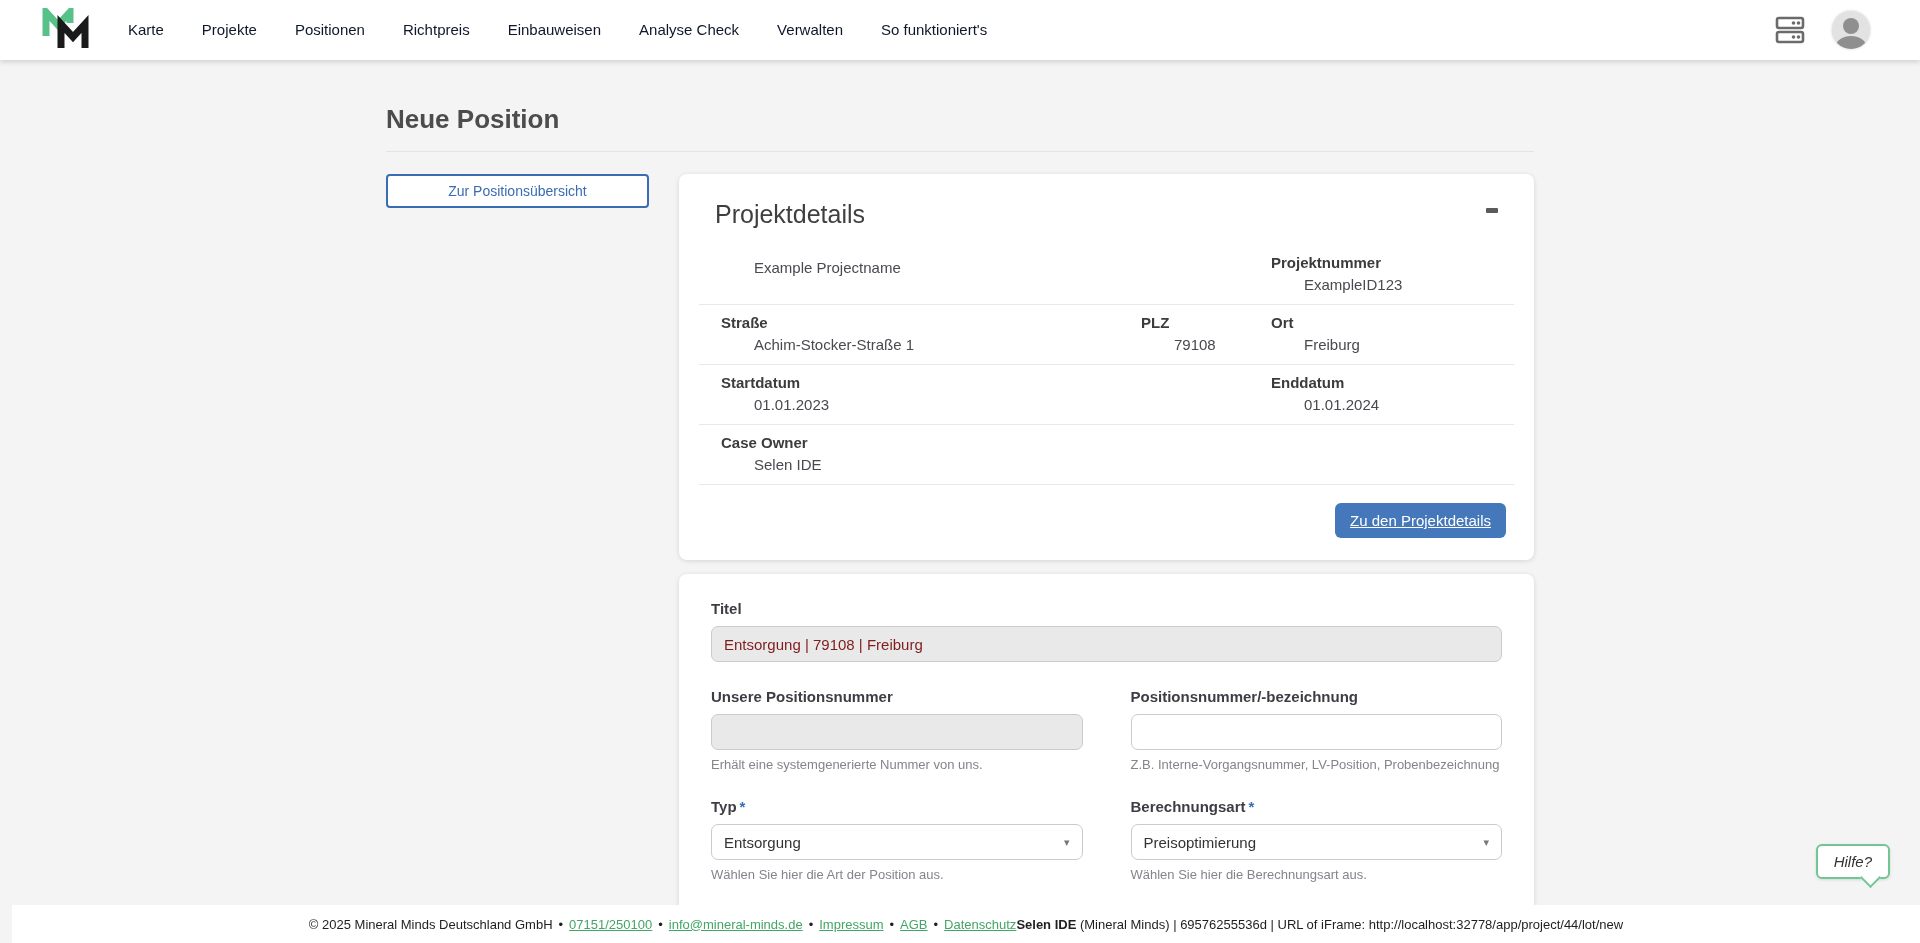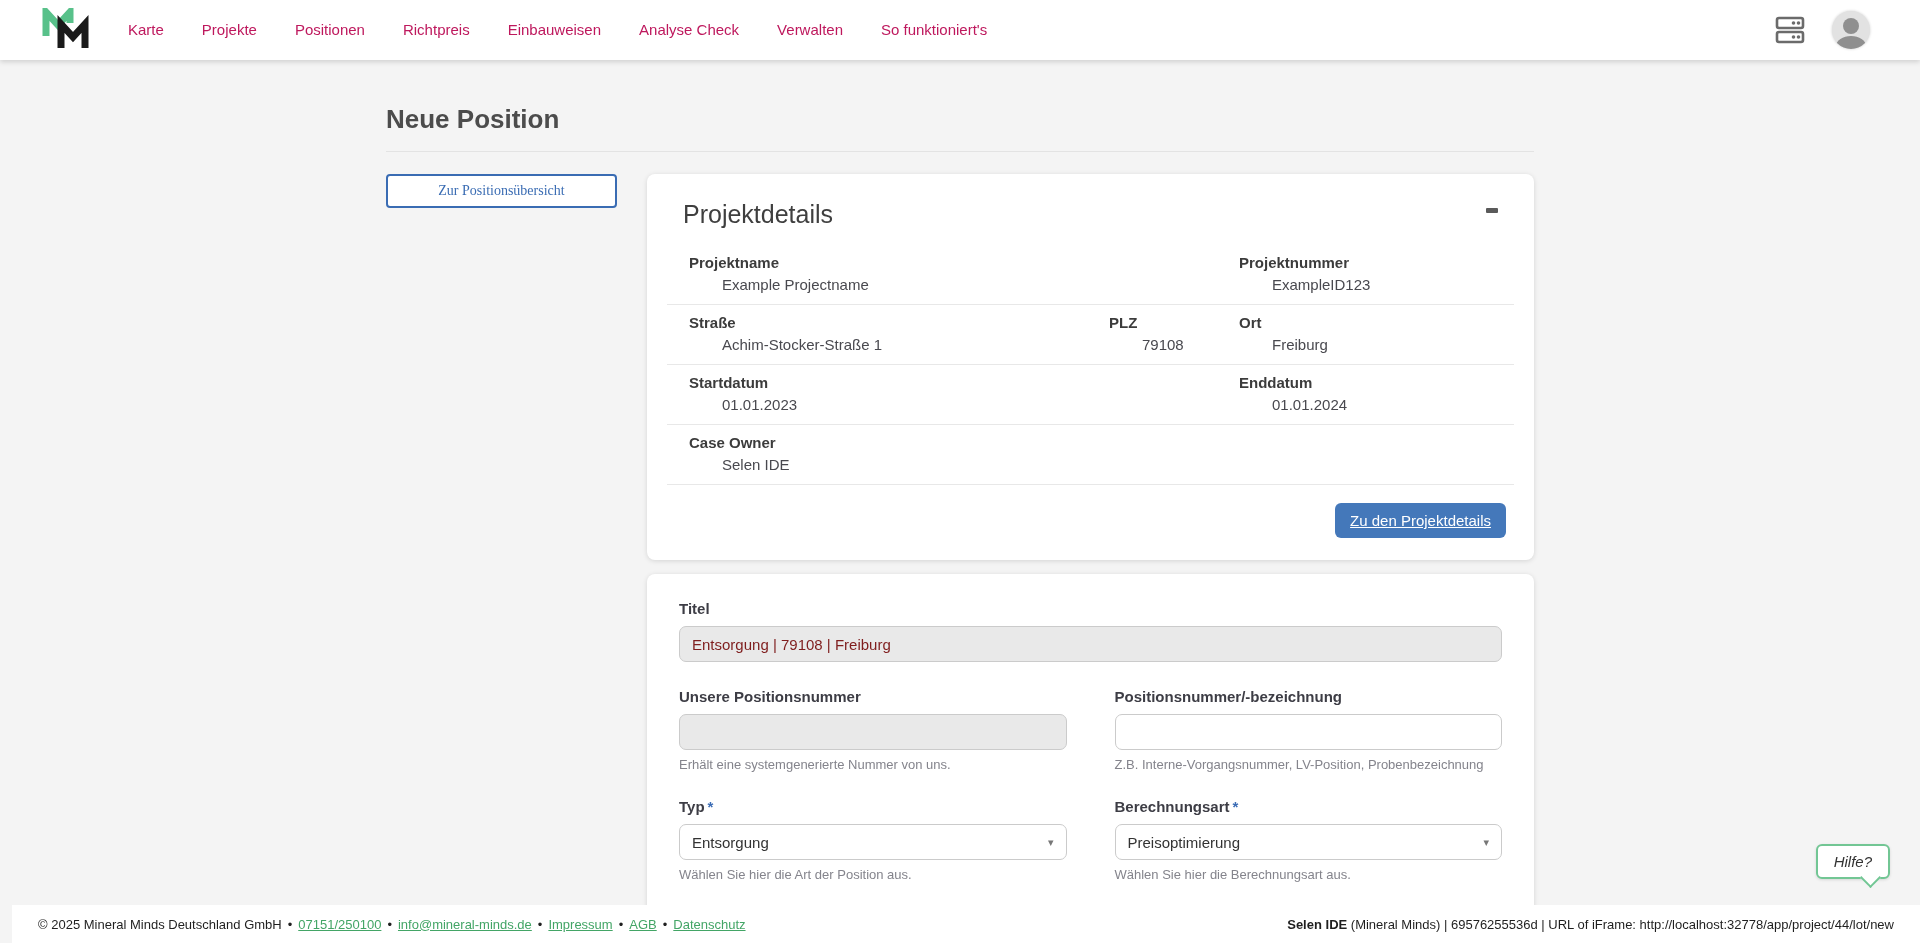--- a/index.html
+++ b/index.html
@@ -14,39 +14,39 @@
   .header {
     height:60px; background:#fff;
     box-shadow:0 2px 5px rgba(0,0,0,.15);
     display:flex; align-items:center;
     padding:0 50px 0 42px;
     position:relative; z-index:10;
   }
   .logo { width:50px; height:44px; margin-right:36px; flex:none; cursor:pointer; }
   .nav { display:flex; align-items:center; gap:38px; }
   .nav a {
-    text-decoration:none; color:#be185d; font-size:15px; line-height:60px;
+    text-decoration:none; color:#0f172a; font-size:15px; line-height:60px;
     white-space:nowrap; cursor:pointer;
   }
   .header-spacer { flex:1; }
   .server-icon { width:32px; height:30px; color:#6b6b6b; margin-right:26px; cursor:pointer; }
   .avatar {
     width:38px; height:38px; border-radius:50%; background:#e2e2e2;
     overflow:hidden; position:relative; cursor:pointer; flex:none;
     box-shadow:0 0 3px rgba(0,0,0,.2);
   }
   .avatar .head { position:absolute; left:11px; top:7px; width:16px; height:16px; border-radius:50%; background:#8f8f8f; }
   .avatar .body { position:absolute; left:4px; top:25px; width:30px; height:20px; border-radius:50% 50% 0 0; background:#8f8f8f; }
 
   
   .main { width:1148px; margin:0 auto; padding-top:44px; }
   .page-title { font-size:26px; font-weight:700; color:#4c4c4c; padding-bottom:16px; }
   .title-divider { border:none; border-top:1px solid #e3e3e3; margin-bottom:22px; }
   .content-row { display:flex; align-items:flex-start; gap:30px; }
-  .left-col { width:231px; flex:none;font-family:Liberation Serif, serif; }
+  .left-col { width:263px; flex:none; }
   .right-col { flex:1; min-width:0; }
 
   .outline-btn {
     display:block; width:100%; height:34px;
     background:#fff; border:2px solid #3a6cb3; border-radius:4px;
     color:#3a6cb3; font-size:14px; font-family:inherit; cursor:pointer;
   }
 
   .card {
     background:#fff; border-radius:8px;
@@ -89,21 +89,21 @@
   .select {
     width:100%; height:36px; border:1px solid #cbcbcb; border-radius:7px;
     padding:0 12px; font-size:15px; color:#333; background:#fff;
     display:flex; align-items:center; justify-content:space-between; cursor:pointer;
   }
   .select .caret { font-size:11px; color:#777; }
 
   
   .footer {
     position:fixed; left:12px; right:0; bottom:0; height:38px; background:#fff;
-    display:flex; align-items:center; justify-content:space-between;
+    display:flex; align-items:center; justify-content:center;
     padding:0 26px; font-size:13px; color:#1f1f1f; z-index:20;
   }
   .footer-left { display:flex; align-items:center; gap:6px; white-space:nowrap; }
   .footer-left a { color:#43a566; text-decoration:underline; cursor:pointer; }
   .sep { color:#1f1f1f; }
   .footer-right { white-space:nowrap; }
   .footer-right b { font-weight:700; }
 
   
   .help-bubble {
@@ -167,21 +167,20 @@
       <section class="card">
         <div class="pd-header">
           <h2 class="pd-title">Projektdetails</h2>
           <button class="collapse-btn">
             <span class="bar"></span>
           </button>
         </div>
         <div class="pd-rows">
           <div class="pd-row">
             <div class="pd-cell span2">
-              <div class="pd-label">Projektname</div>
               <div class="pd-value">Example Projectname</div>
             </div>
             <div class="pd-cell col3">
               <div class="pd-label">Projektnummer</div>
               <div class="pd-value">ExampleID123</div>
             </div>
           </div>
           <div class="pd-row">
             <div class="pd-cell">
               <div class="pd-label">Straße</div>

